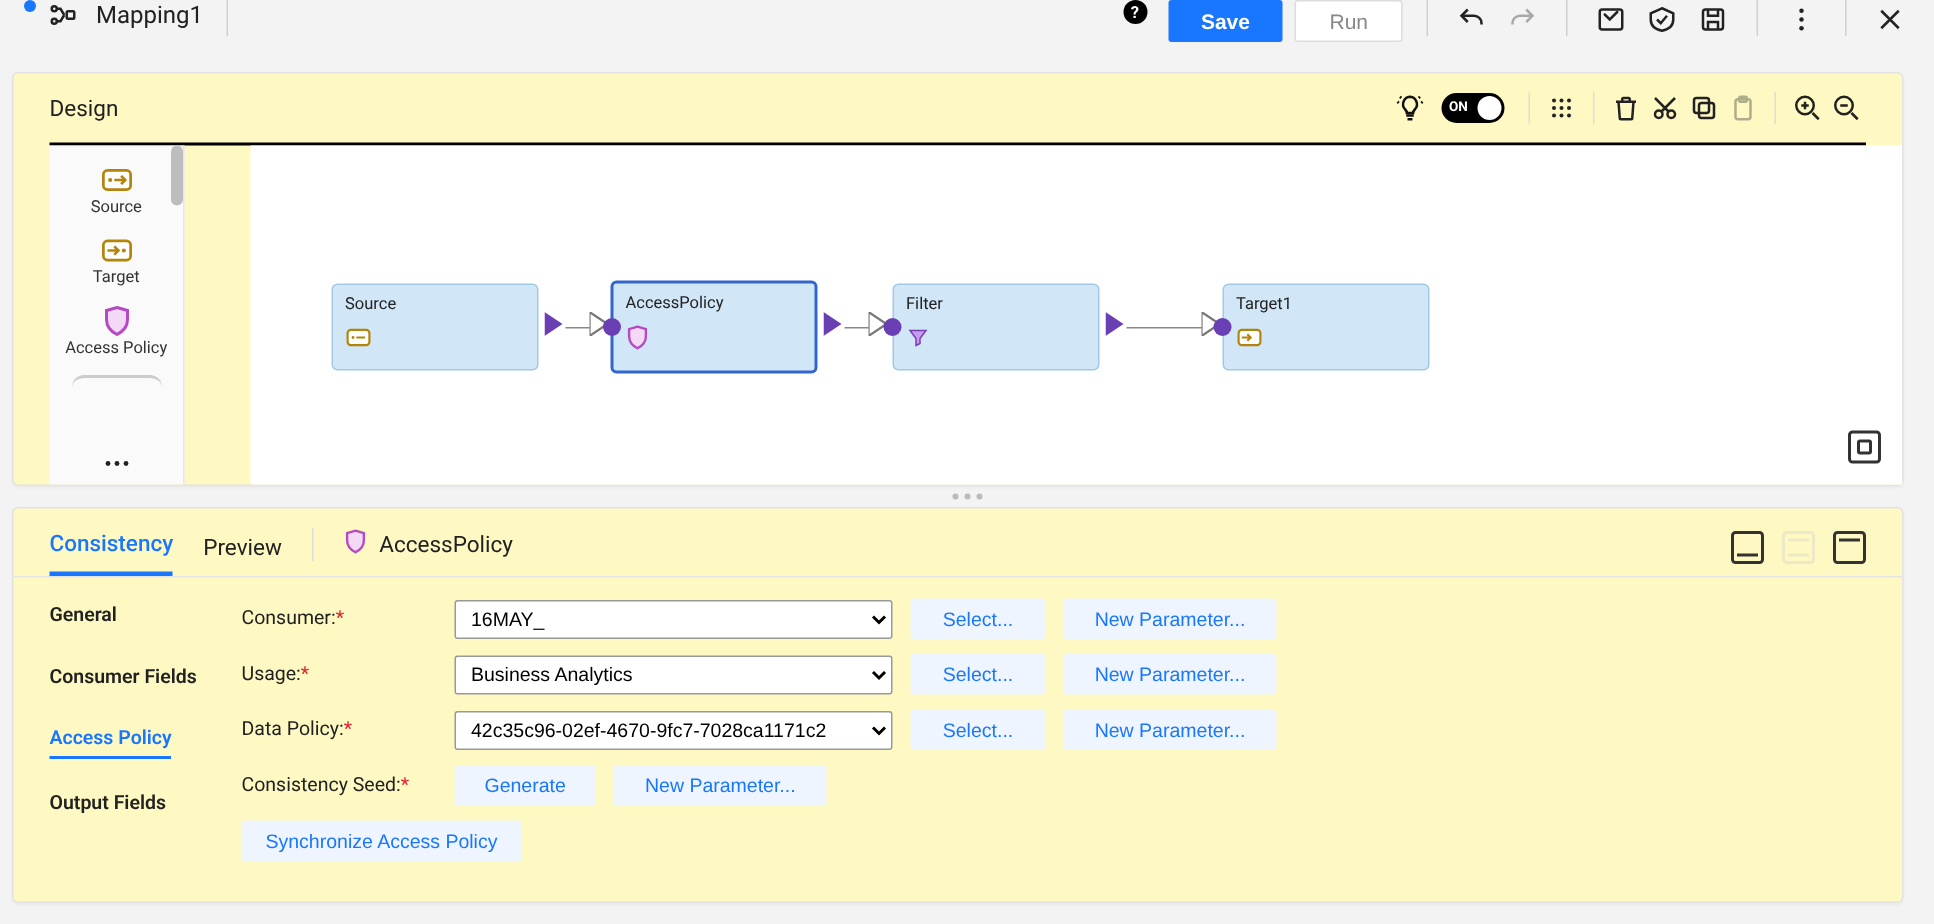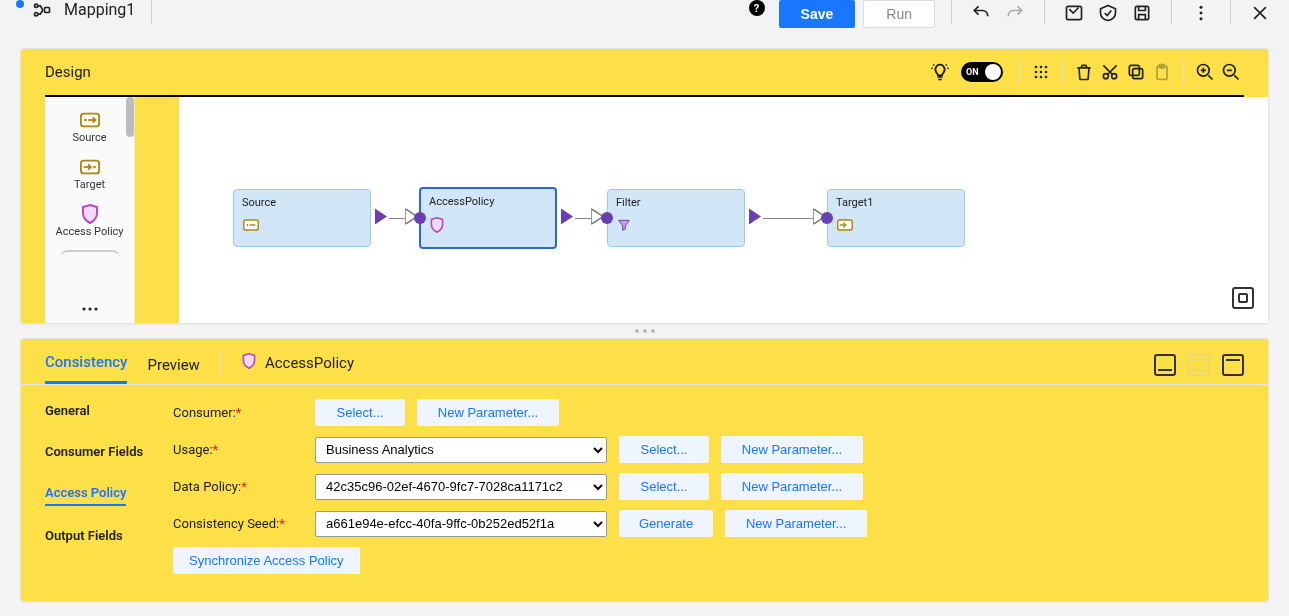--- a/index.html
+++ b/index.html
@@ -51,22 +51,22 @@
     border-radius:2px; cursor:pointer;
   }
   .icon-btn {
     width: 26px; height:26px; display:flex; align-items:center; justify-content:center;
     cursor:pointer;
   }
   .icon-btn svg { width:20px; height:20px; }
   .disabled { opacity: .35; }
   
   .card {
-    background:#fde047; border:1px solid #e2e2e2; border-radius:4px;
-    margin: 0 20px 0 20px; position:relative;
+    background:#fef9c3; border:1px solid #e2e2e2; border-radius:4px;
+    margin: 0 20px 0 8px; position:relative;
     box-shadow: 0 1px 2px rgba(0,0,0,.04);
   }
   .design-card { height: 276px; display:flex; flex-direction:column; }
   .design-header {
     display:flex; align-items:center; padding: 10px 24px 0 24px;
   }
   .design-title { font-size:15px; }
   .design-header .spacer { flex:1; }
   .design-hr { height:2px; background:#000; margin: 10px 24px 0 24px; }
   .design-body { flex:1; display:flex; position:relative;gap:44px; }
@@ -489,38 +489,38 @@
     <div class="side-nav">
       <div class="nav-item">General</div><br>
       <div class="nav-item">Consumer Fields</div><br>
       <div class="nav-item active">Access Policy</div><br>
       <div class="nav-item">Output Fields</div>
     </div>
 
     <div class="form">
       <div class="form-row">
         <label><span>Consumer:</span><span class="req">*</span></label>
+        <select><option>16MAY_</option></select>
         <button class="link-btn">Select...</button>
         <button class="link-btn wide">New Parameter...</button>
       </div>
       <div class="form-row">
         <label><span>Usage:</span><span class="req">*</span></label>
         <select><option>Business Analytics</option></select>
         <button class="link-btn">Select...</button>
         <button class="link-btn wide">New Parameter...</button>
       </div>
       <div class="form-row">
         <label><span>Data Policy:</span><span class="req">*</span></label>
         <select><option>42c35c96-02ef-4670-9fc7-7028ca1171c2</option></select>
         <button class="link-btn">Select...</button>
         <button class="link-btn wide">New Parameter...</button>
       </div>
       <div class="form-row">
         <label><span>Consistency Seed:</span><span class="req">*</span></label>
-        <select><option>a661e94e-efcc-40fa-9ffc-0b252ed52f1a</option></select>
         <button class="link-btn">Generate</button>
         <button class="link-btn wide">New Parameter...</button>
       </div>
       <div class="form-row" style="margin-top:4px;">
         <label></label>
         <button class="link-btn" style="margin-left:-142px; padding:6px 16px;">Synchronize Access Policy</button>
       </div>
     </div>
   </div>
 </div>

